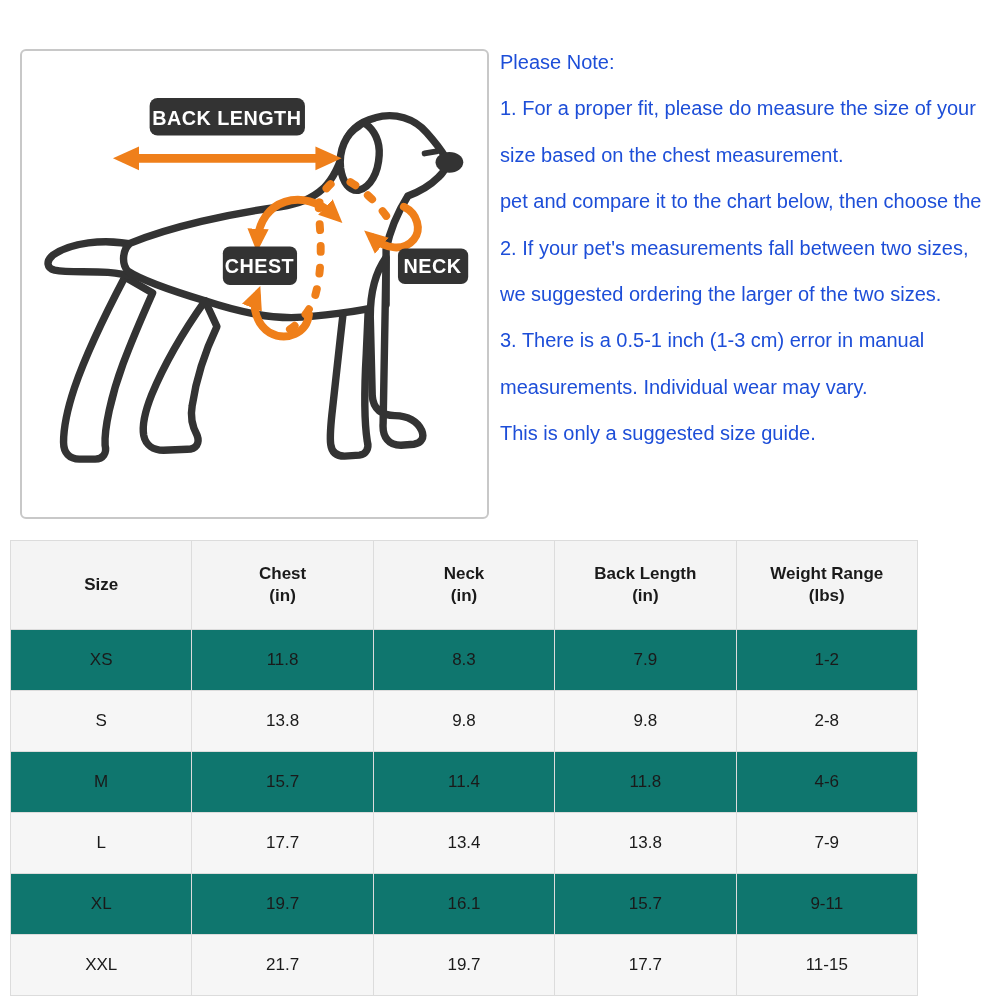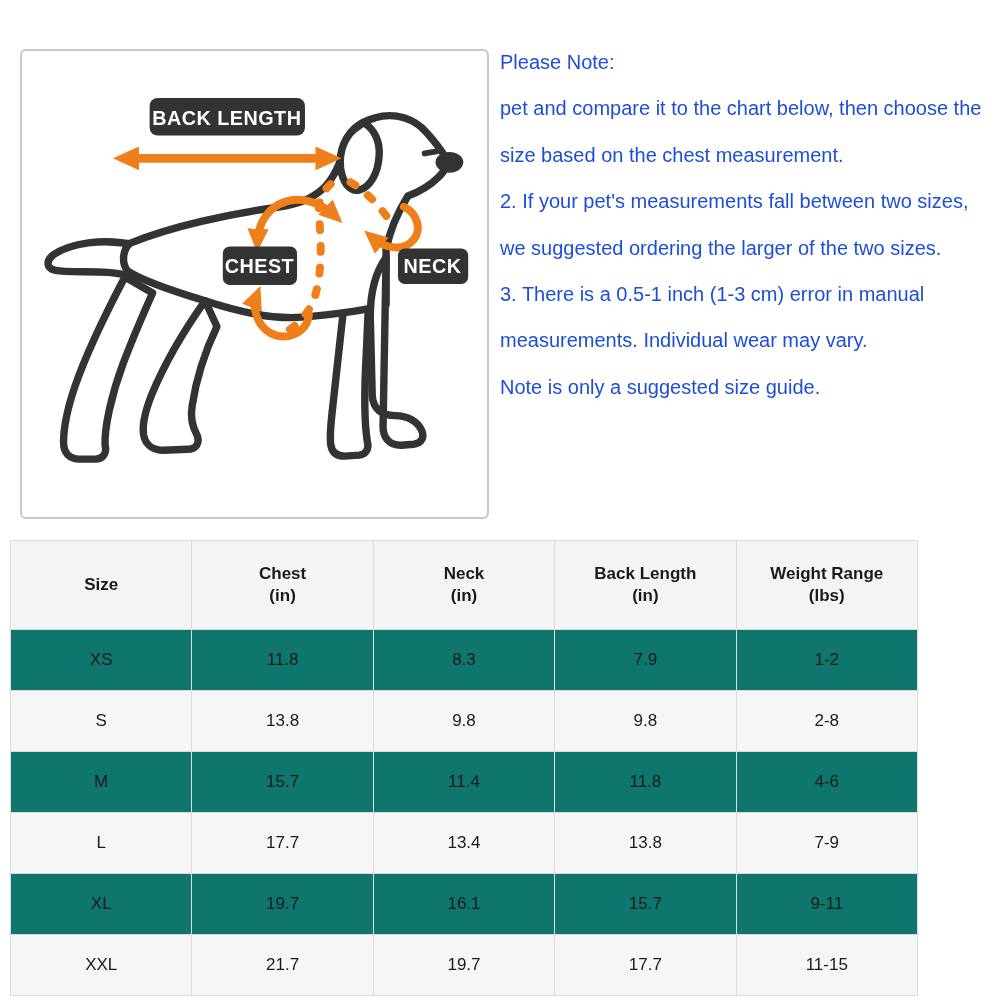--- a/index.html
+++ b/index.html
@@ -130,27 +130,28 @@
         <text class="diag-label-text" x="240" y="217" font-size="20" text-anchor="middle" dominant-baseline="central">CHEST</text>
 
         <rect x="380" y="199" width="71" height="36" rx="7" fill="#333333"></rect>
         <text class="diag-label-text" x="415" y="217" font-size="20" text-anchor="middle" dominant-baseline="central">NECK</text>
       </g>
     </svg>
   </div>
 
   <div class="note">
     <div class="note-line">Please Note:</div>
+    <div class="note-line">1. For a proper fit, please do measure the size of your</div>
+    <div class="note-line">size based on the chest measurement.</div>
     <div class="note-line">pet and compare it to the chart below, then choose the</div>
-    <div class="note-line">size based on the chest measurement.</div>
     <div class="note-line">2. If your pet's measurements fall between two sizes,</div>
     <div class="note-line">we suggested ordering the larger of the two sizes.</div>
     <div class="note-line">3. There is a 0.5-1 inch (1-3 cm) error in manual</div>
     <div class="note-line">measurements. Individual wear may vary.</div>
-    <div class="note-line">Note is only a suggested size guide.</div>
+    <div class="note-line">This is only a suggested size guide.</div>
   </div>
 
   <table class="size-table">
     <thead>
       <tr>
         <th>
           <span class="hdr-line">Size</span>
           <span class="hdr-line"></span>
         </th>
         <th>

